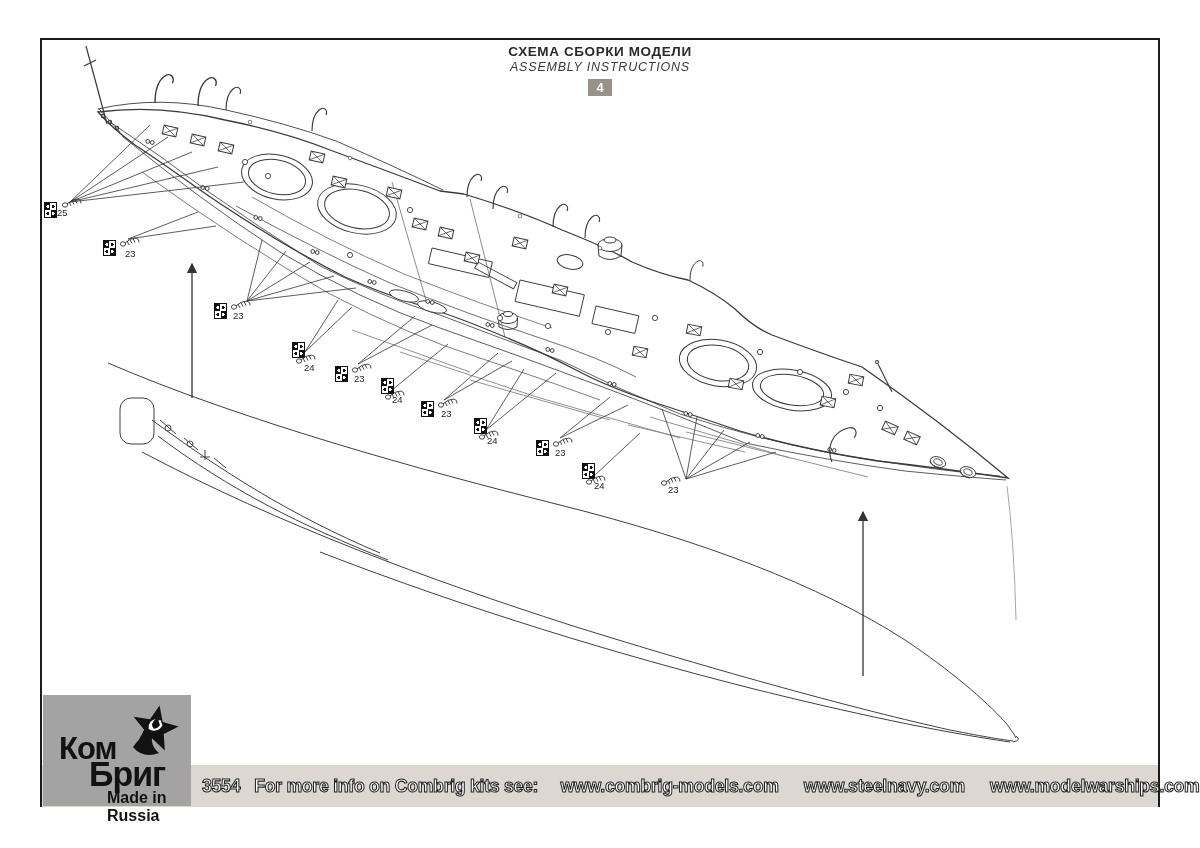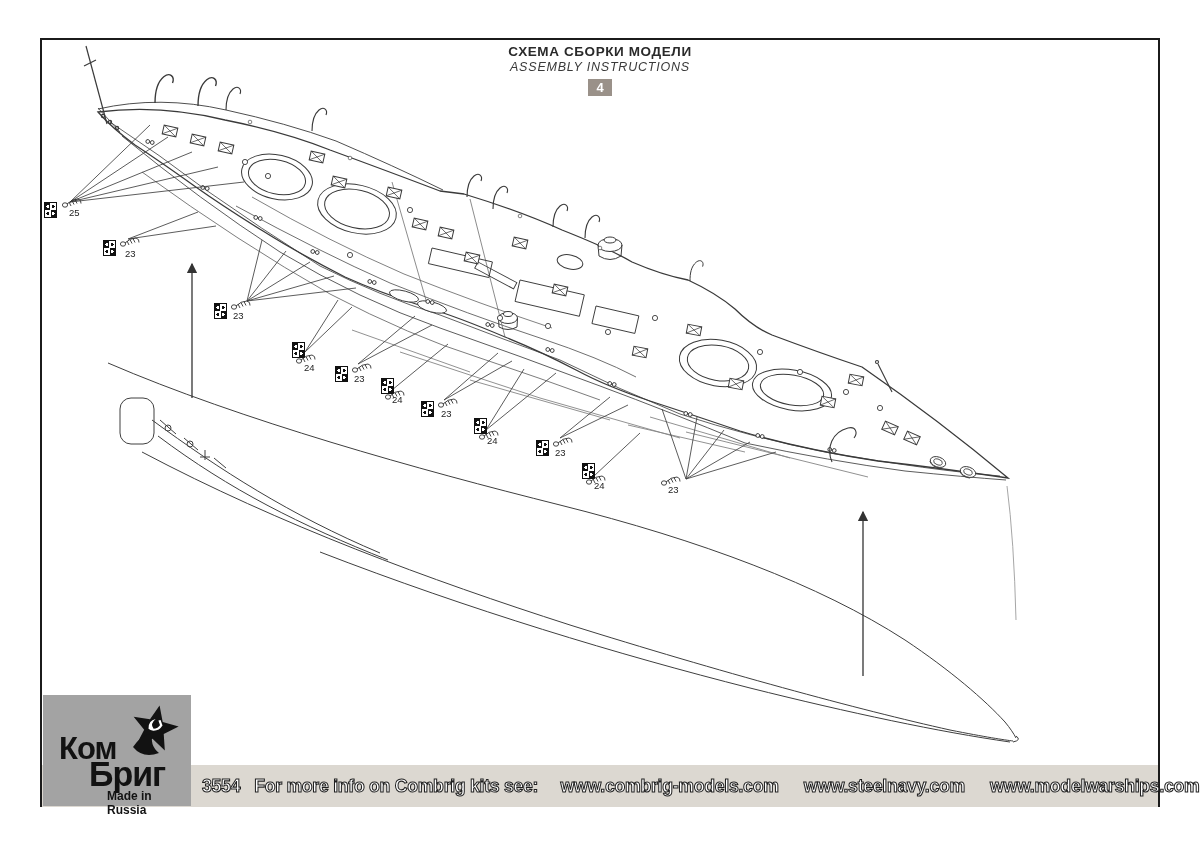--- a/index.html
+++ b/index.html
@@ -34,21 +34,21 @@
            font-weight:800;font-size:19px;color:#fff;letter-spacing:-0.3px;
            -webkit-text-stroke:1.1px #1f1f1f;}
   .bartext .kit{margin-right:15px;}
   .bartext .info{margin-right:24px;}
   .bartext .furl{margin-right:27px;}
   .logobox{position:absolute;left:1px;bottom:1px;width:148px;height:111px;background:#a3a3a3;}
   .lg1{position:absolute;left:16px;top:36px;font-size:31px;font-weight:800;color:#121212;
        letter-spacing:-1px;transform:scaleY(1.04);}
   .lg2{position:absolute;left:46px;top:60px;font-size:34px;font-weight:700;color:#121212;
        letter-spacing:-1px;transform:scaleY(1.02);}
-  .lg3{position:absolute;left:64px;top:94px;font-size:12px;font-weight:bold;color:#121212;}
+  .lg3{position:absolute;left:64px;top:94px;font-size:16px;font-weight:bold;color:#121212;}
   .starsvg{position:absolute;left:82px;top:8px;}
 </style>
 </head>
 <body>
 
 <div id="page">
   <div class="frame"></div>
 
   <div class="hdr" style="top:44px;">
     <div class="t1">СХЕМА СБОРКИ МОДЕЛИ</div>
@@ -278,21 +278,21 @@
 
   <div id="callouts">
       <div>
         <div class="mk" style="left: 44px; top: 202px;"></div>
         <svg class="part" viewBox="0 0 20 14" style="left: 62px; top: 196px;">
           <ellipse cx="3" cy="9" rx="2.6" ry="2.2"></ellipse>
           <path d="M5,8 Q10,3 16,3"></path>
           <path d="M7,6 l2,4 M10,4.5 l2,4 M13,3.5 l2,4"></path>
           <path d="M16,3 q3.5,1 3,4.5"></path>
         </svg>
-        <span class="cl" style="left: 69px; top: 208px;">25</span>
+        <span class="cl" style="left: 57px; top: 208px;">25</span>
       </div>
       <div>
         <div class="mk" style="left: 103px; top: 240px;"></div>
         <svg class="part" viewBox="0 0 20 14" style="left: 120px; top: 235px;">
           <ellipse cx="3" cy="9" rx="2.6" ry="2.2"></ellipse>
           <path d="M5,8 Q10,3 16,3"></path>
           <path d="M7,6 l2,4 M10,4.5 l2,4 M13,3.5 l2,4"></path>
           <path d="M16,3 q3.5,1 3,4.5"></path>
         </svg>
         <span class="cl" style="left: 125px; top: 249px;">23</span>

